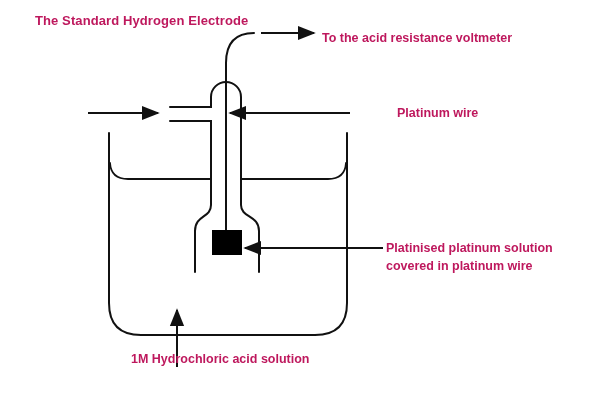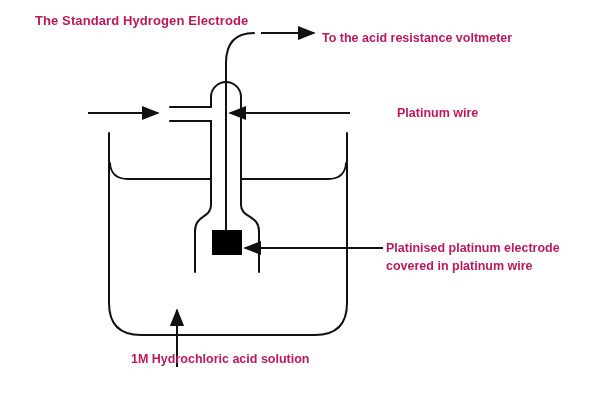--- a/index.html
+++ b/index.html
@@ -76,19 +76,19 @@
   </svg>
 
   <div class="label title" style="left:35px; top:12px;">The Standard Hydrogen Electrode</div>
 
   <div class="label" style="left:322px; top:29px;">To the acid resistance voltmeter</div>
 
 
   <div class="label" style="left:357px; top:104px;margin-left:40px;">Platinum wire</div>
 
   <div class="label electrode-label" style="left:386px; top:239px;">
-    <span>Platinised platinum electrode</span><br>
+    <span>Platinised platinum solution</span><br>
     <span>covered in platinum wire</span>
   </div>
 
   <div class="label" style="left:131px; top:350px;">1M Hydrochloric acid solution</div>
 
 </div>
 
 </body></html>

